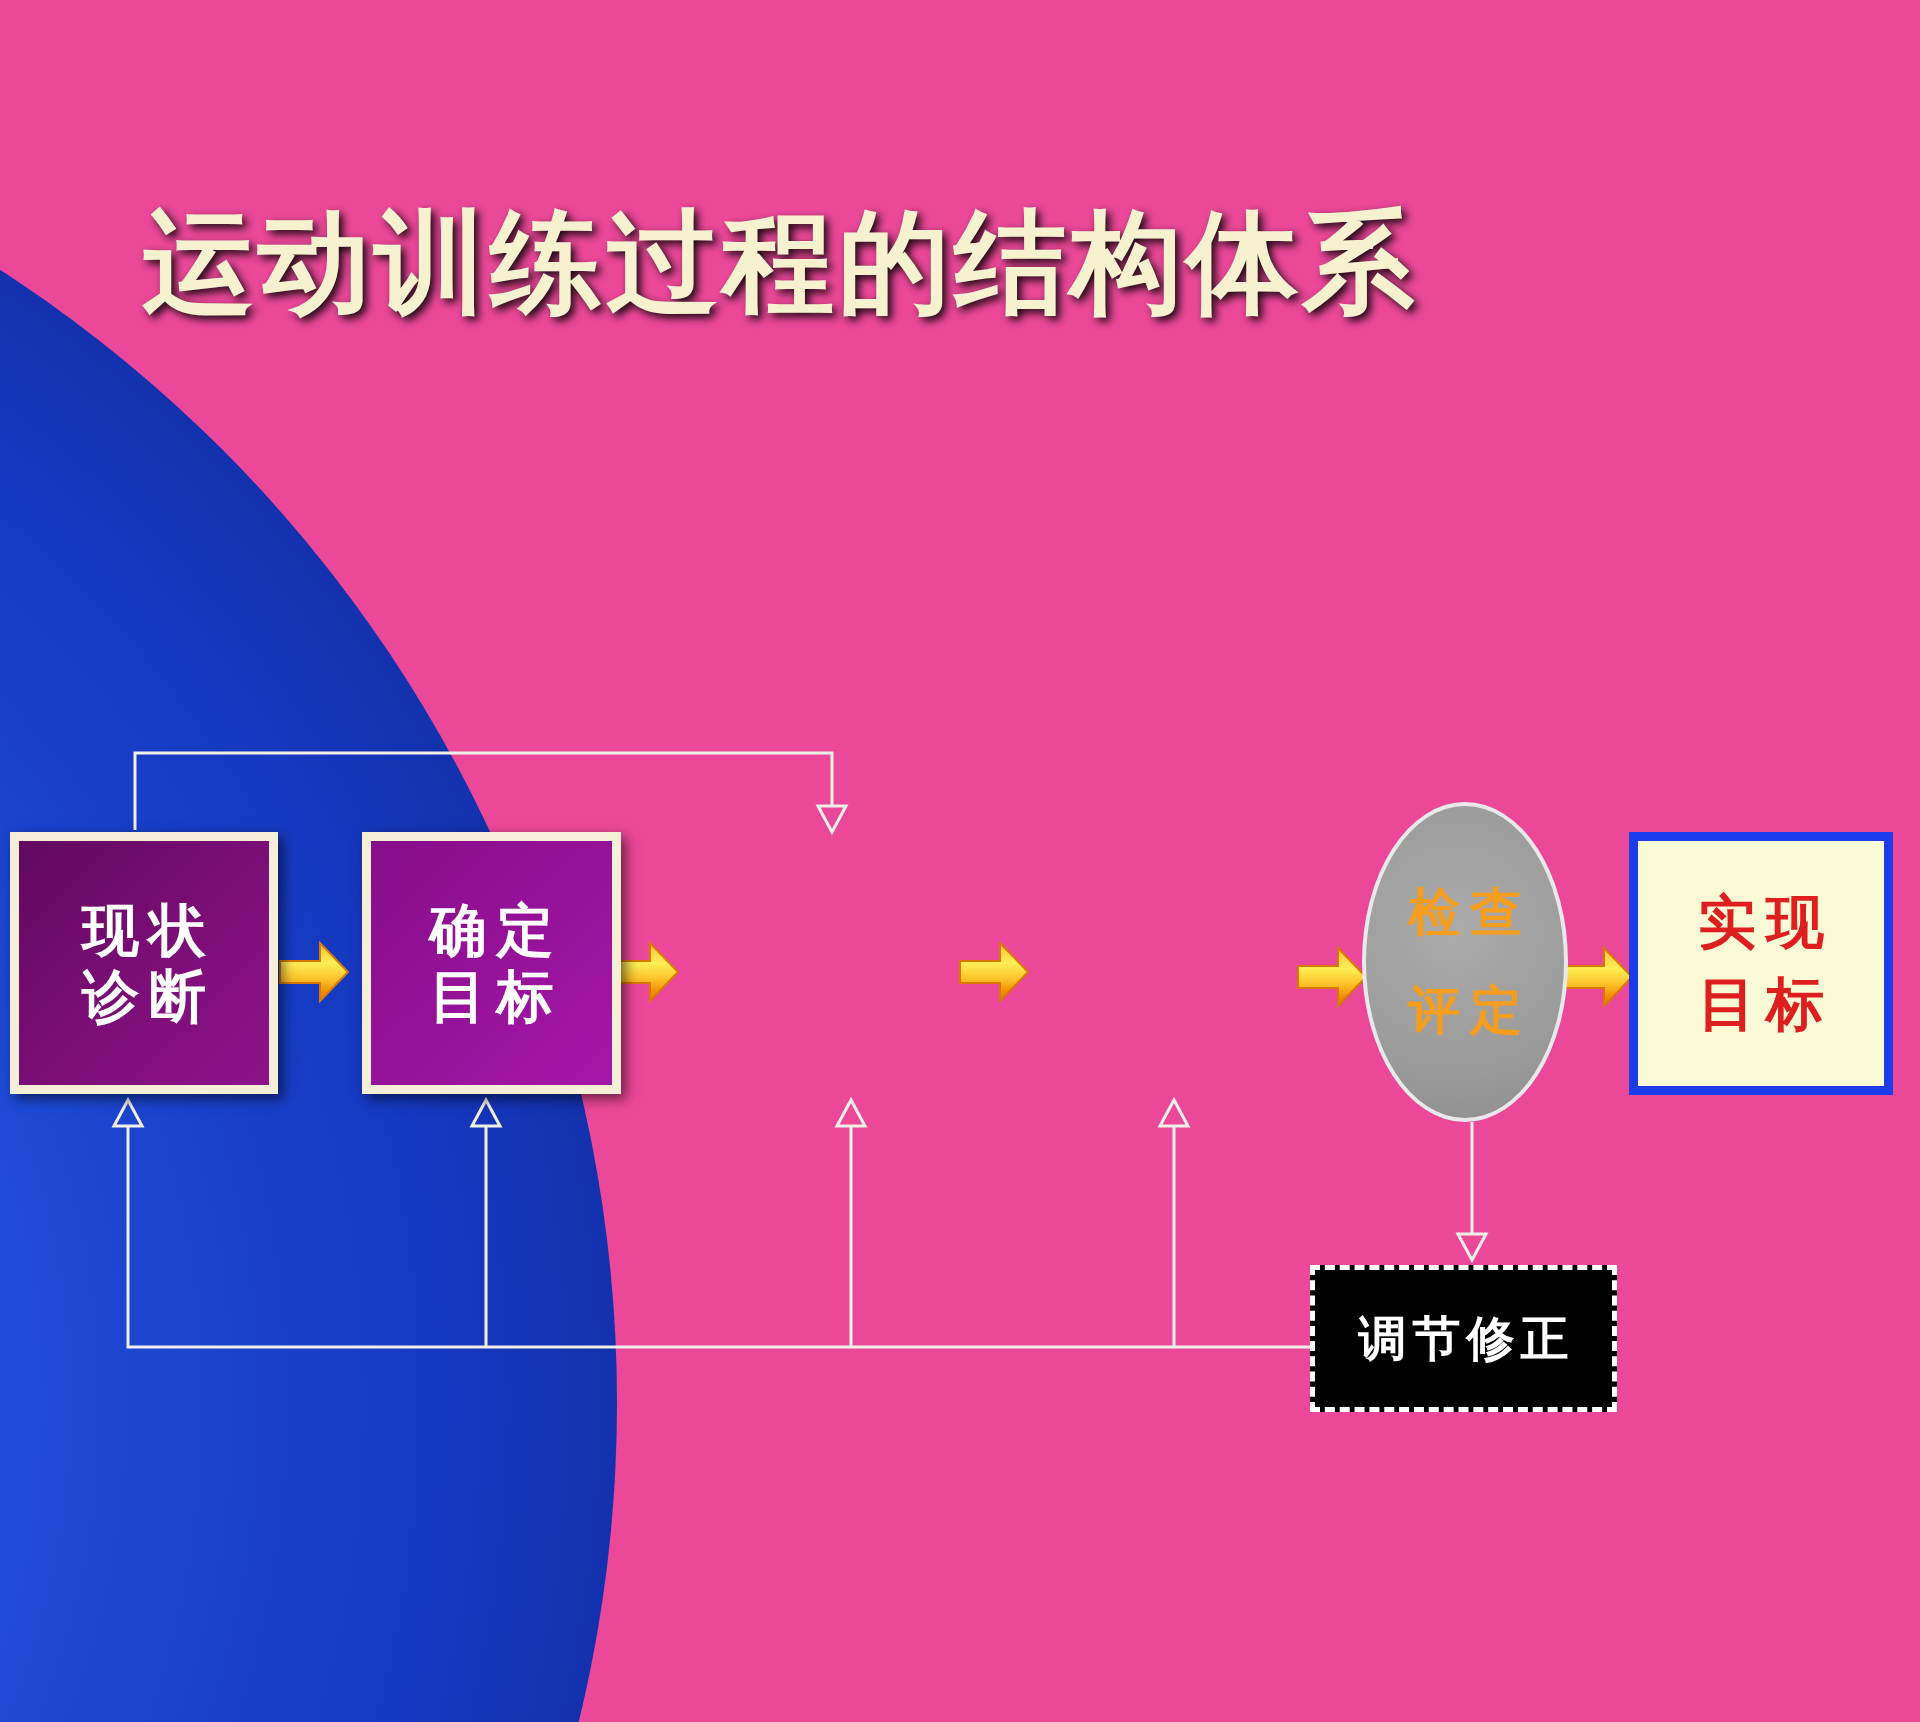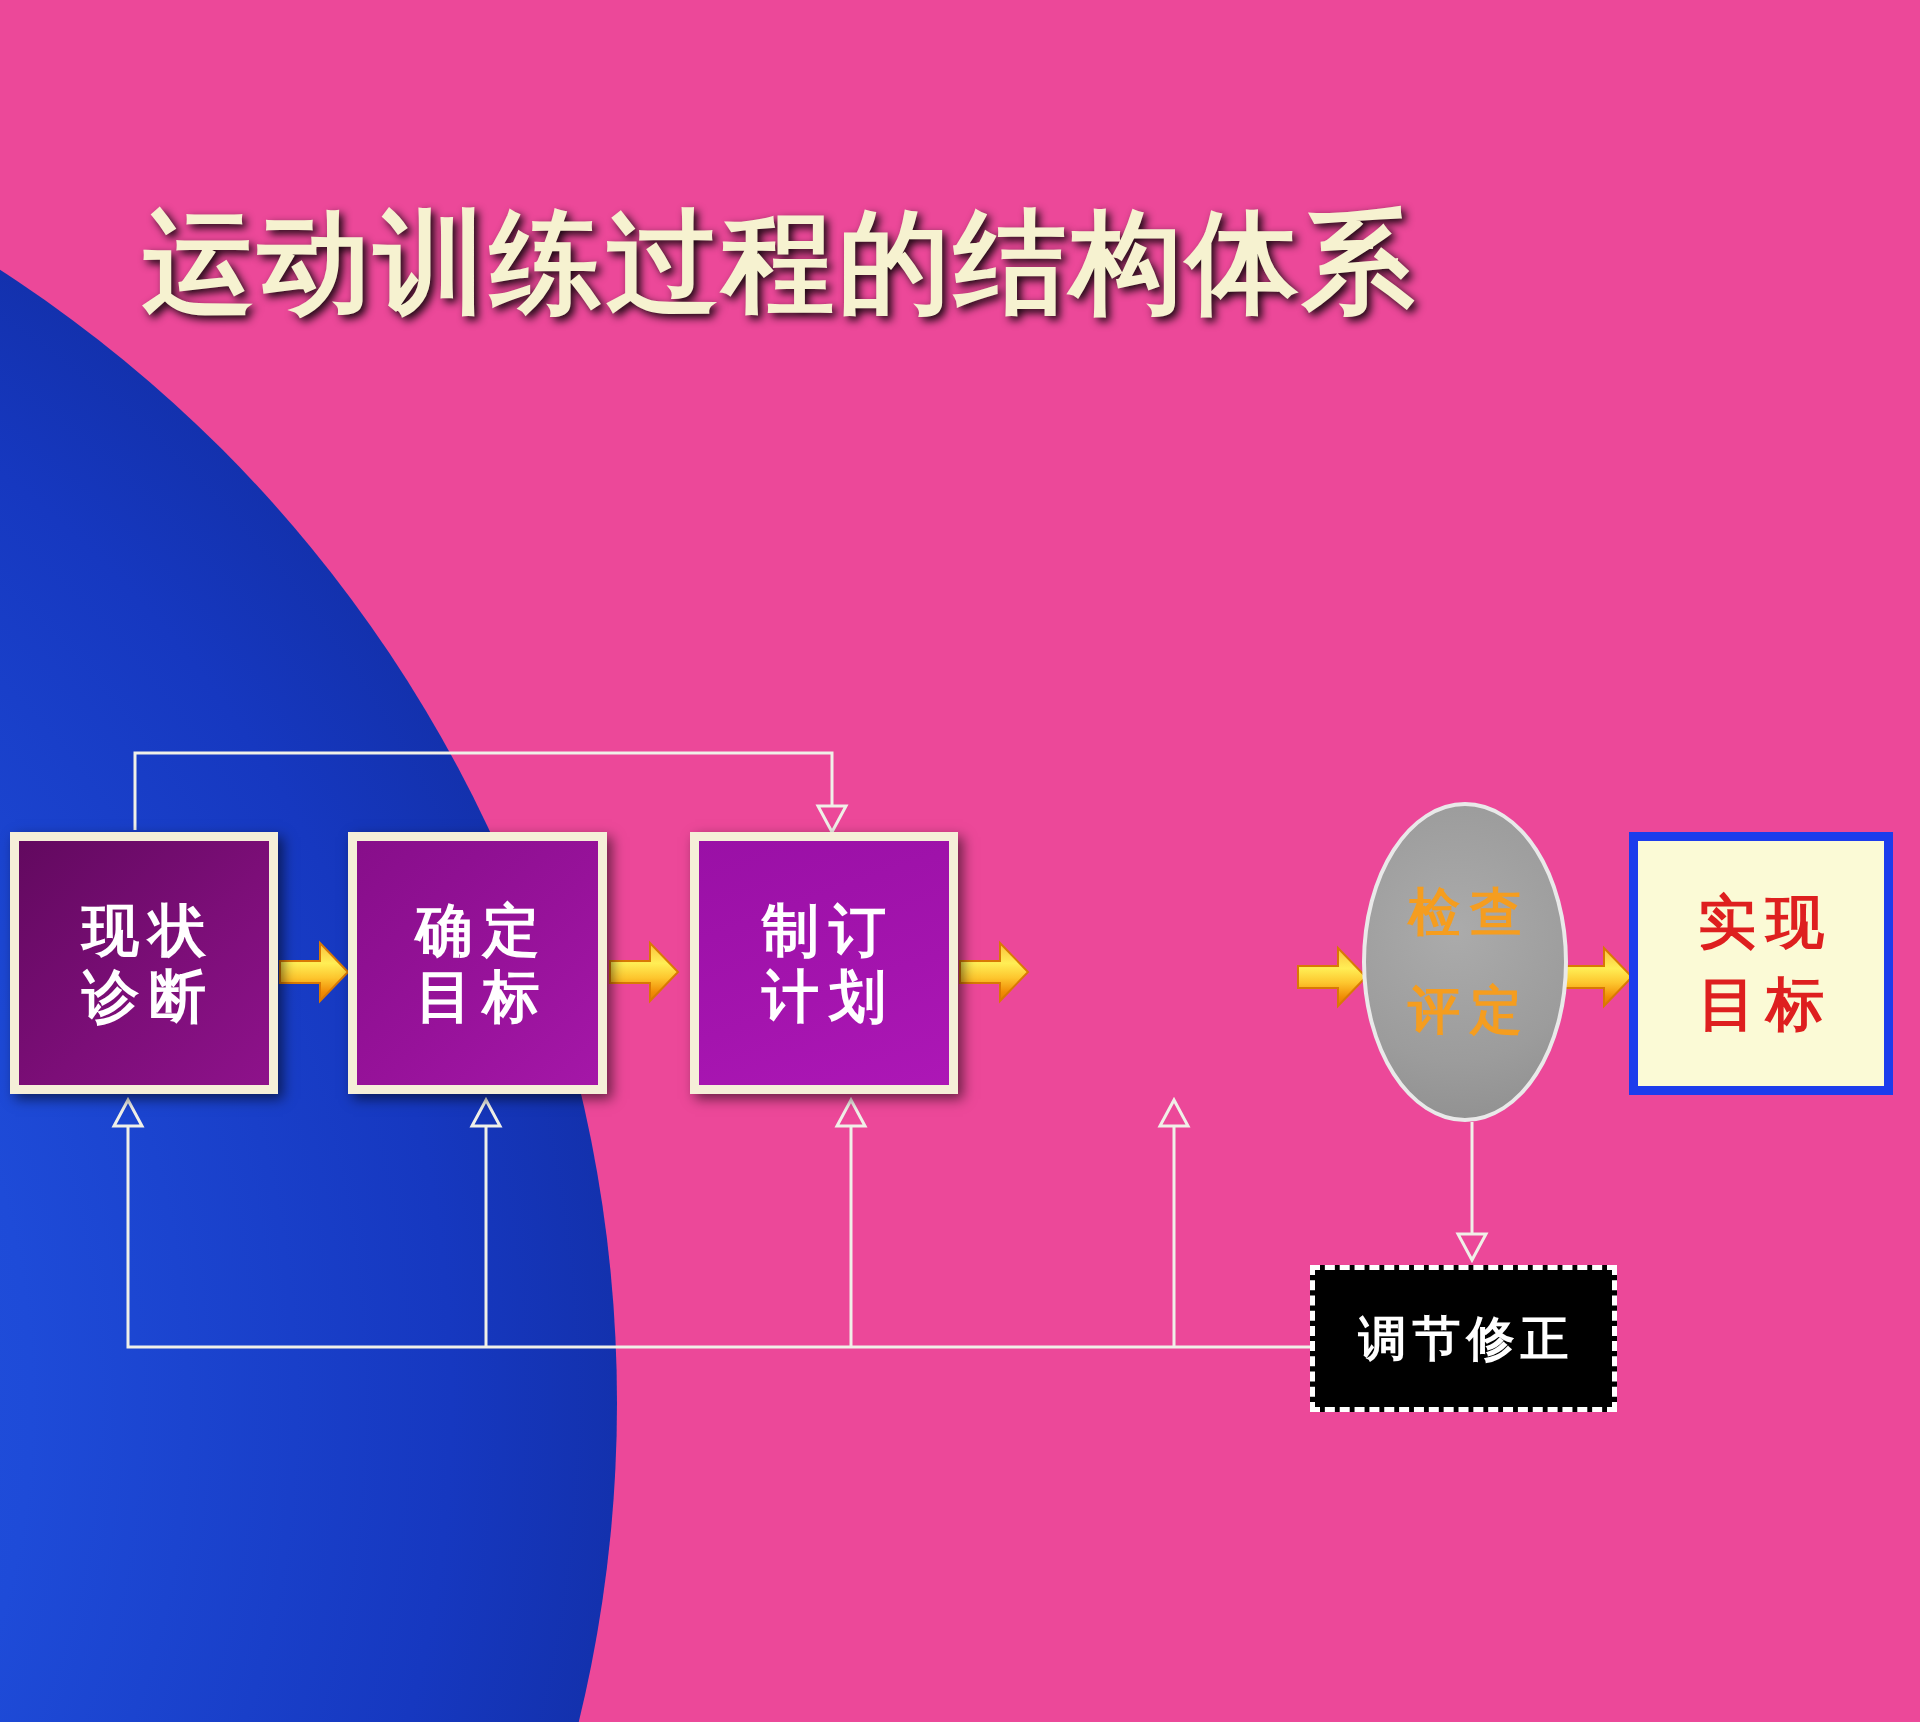--- a/index.html
+++ b/index.html
@@ -24,21 +24,21 @@
     position:absolute;display:flex;flex-direction:column;align-items:center;
     justify-content:center;box-sizing:border-box;
     font-weight:bold;color:#ffffff;
   }
   .node .ln{display:block;letter-spacing:10px;text-indent:10px;line-height:1;}
   .rectnode{
     border:9px solid #f5efd8;width:268px;height:262px;top:832px;
     font-size:57px;row-gap:9px;box-shadow:5px 5px 12px rgba(0,0,0,.55);
   }
   #node-status    {left:10px;  background:linear-gradient(135deg,#62095f 0%,#7c0e78 55%,#8e128b 100%);}
-  #node-goalset   {left:348px; width:259px;background:linear-gradient(135deg,#870e8a 0%,#97129a 55%,#a517a8 100%);font-family:Liberation Serif, serif;}
+  #node-goalset   {left:362px; width:259px;background:linear-gradient(135deg,#870e8a 0%,#97129a 55%,#a517a8 100%);font-family:Liberation Serif, serif;}
   #node-plan      {left:690px; background:linear-gradient(160deg,#9a10a6 0%,#a414ae 60%,#ad17b6 100%);}
   #node-implement {left:1029px;width:278px;background:linear-gradient(160deg,#9d11aa 0%,#a815b2 60%,#b018bc 100%);}
   #node-evaluate{
     left:1362px;top:802px;width:206px;height:320px;border-radius:50%;
     border:4px solid #e9e9e9;color:#f59d1f;font-size:52px;row-gap:46px;
     background:radial-gradient(circle at 45% 40%, #ababab 0%, #9c9c9c 60%, #8d8d8d 100%);
   }
   #node-achieve{
     left:1629px;top:832px;width:264px;height:263px;border:9px solid #1c3cec;
     background:#fbfad6;color:#de1f1f;font-size:58px;row-gap:24px;text-align:right;
@@ -99,24 +99,20 @@
   <div class="node rectnode" id="node-status">
     <span class="ln">现状</span>
     <span class="ln">诊断</span>
   </div>
 
   <div class="node rectnode" id="node-goalset">
     <span class="ln">确定</span>
     <span class="ln">目标</span>
   </div>
 
-  <div class="node rectnode" id="node-plan">
-    <span class="ln">制订</span>
-    <span class="ln">计划</span>
-  </div>
 
 
   <div class="node" id="node-evaluate">
     <span class="ln">检查</span>
     <span class="ln">评定</span>
   </div>
 
   <div class="node" id="node-achieve">
     <span class="ln">实现</span>
     <span class="ln">目标</span>

